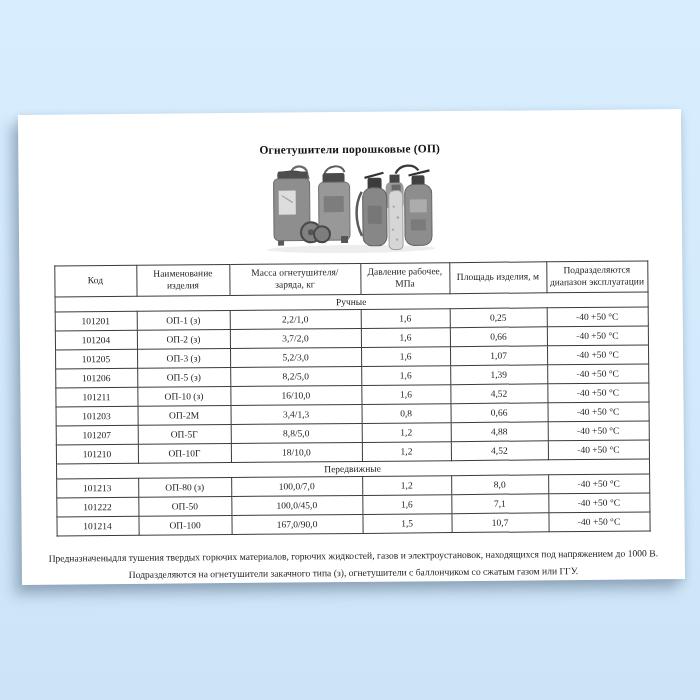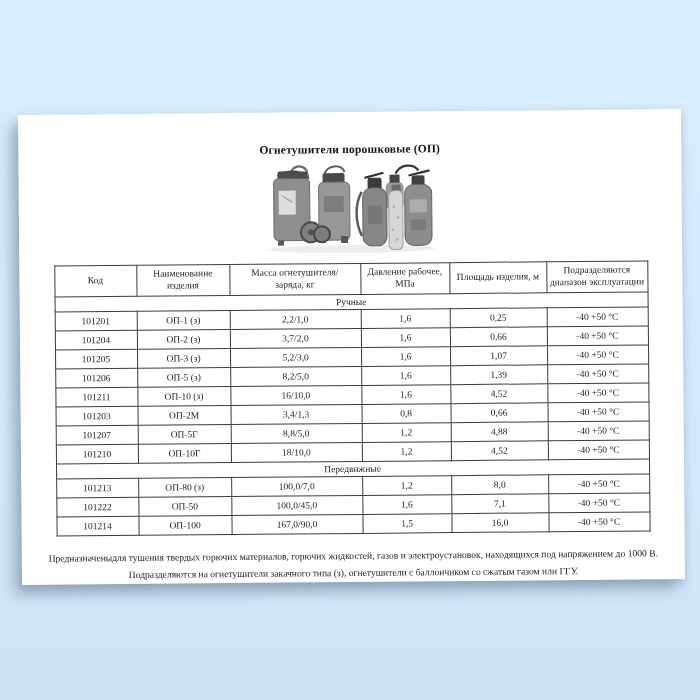--- a/index.html
+++ b/index.html
@@ -216,21 +216,21 @@
         <td>100,0/45,0</td>
         <td>1,6</td>
         <td>7,1</td>
         <td>-40  +50 °C</td>
       </tr>
       <tr>
         <td>101214</td>
         <td>ОП-100</td>
         <td>167,0/90,0</td>
         <td>1,5</td>
-        <td>16,0</td>
+        <td>10,7</td>
         <td>-40  +50 °C</td>
       </tr>
     </tbody>
   </table>
 
   <div class="footer">
     <div>Предназначеныдля тушения твердых горючих материалов, горючих жидкостей, газов и электроустановок, находящихся под напряжением до 1000 В.</div>
     <div>Подразделяются на огнетушители закачного типа (з), огнетушители с баллончиком со сжатым газом или ГГУ.</div>
   </div>
 

